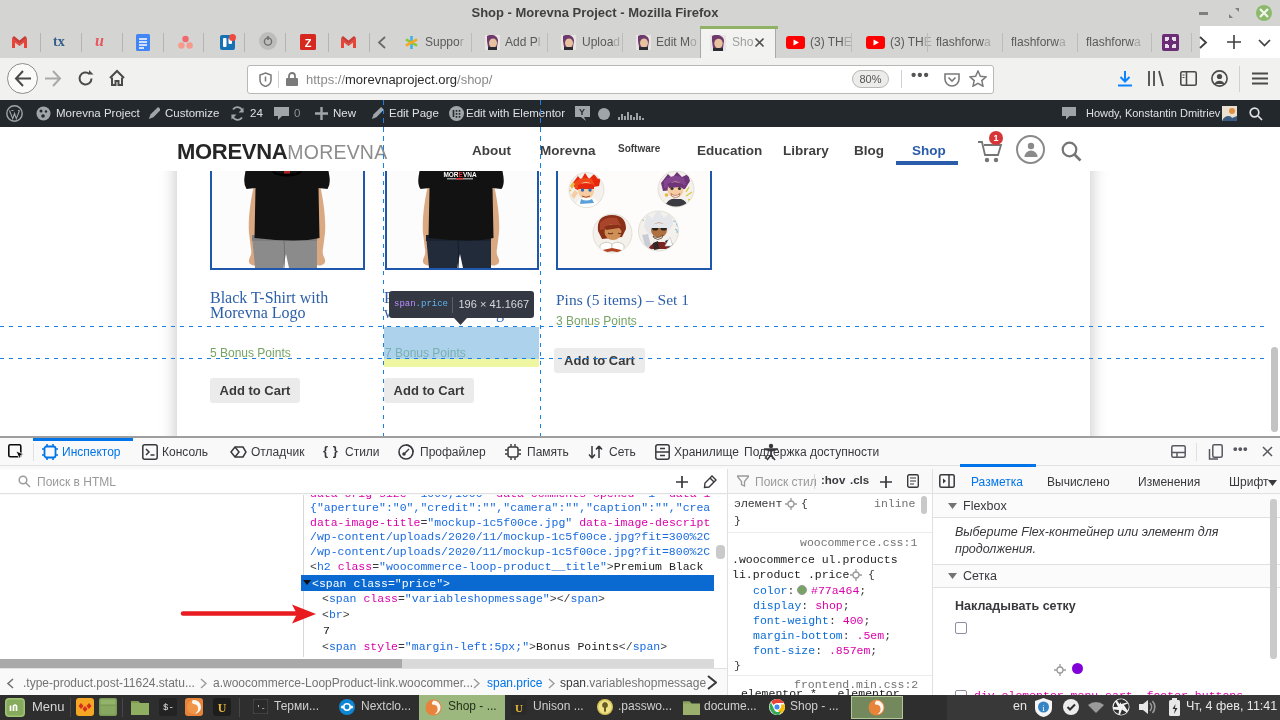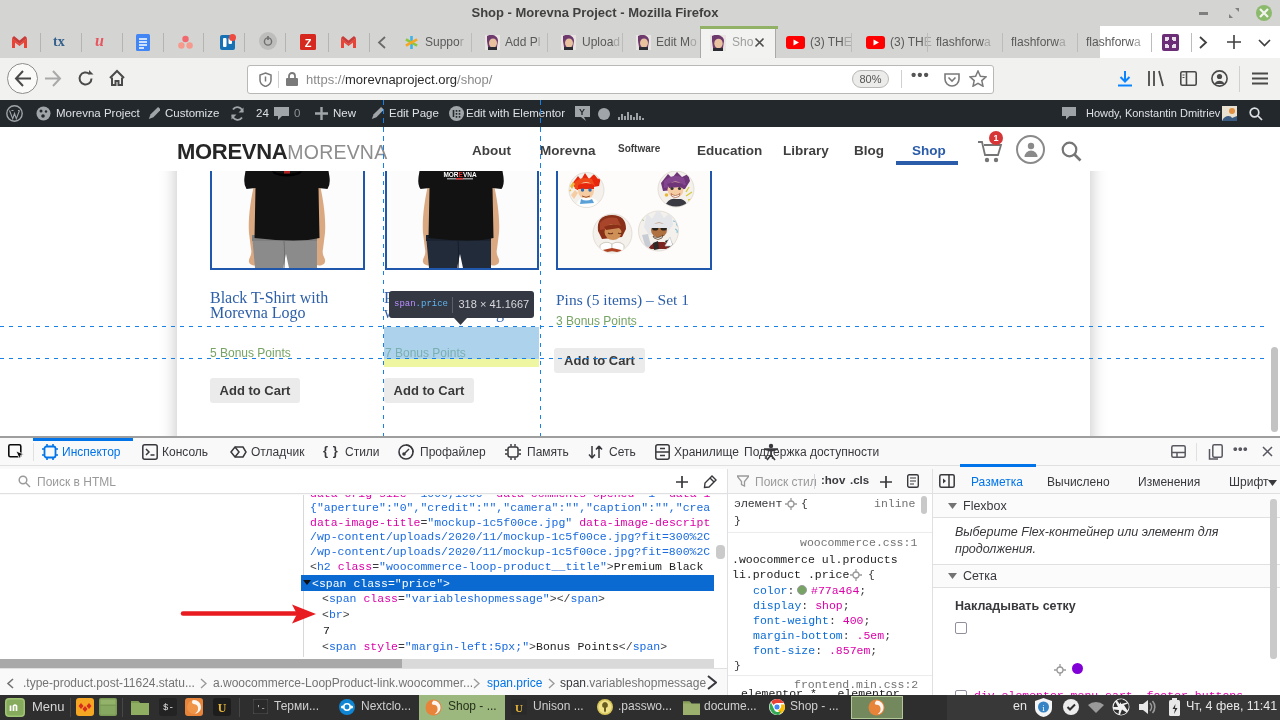--- a/index.html
+++ b/index.html
@@ -16,21 +16,21 @@
   <div class="a" style="left:1199px;top:12px;width:9px;height:3px;background:#7f7f7f"></div>
   <svg class="a" style="left:1228px;top:7px" width="12" height="12">
       <path d="M7 1h4v4zM5 11H1V7z" fill="#7f7f7f"></path>
     </svg>
   <div class="a" style="left:1256px;top:5px;width:16px;height:16px;border-radius:50%;background:#8cba6c"></div>
   <svg class="a" style="left:1259px;top:8px" width="10" height="10">
       <path d="M1 1l8 8M9 1l-8 8" stroke="#f2f5ee" stroke-width="2.2"></path>
     </svg>
 </div>
 
-<div class="a" style="left:0;top:26px;width:1100px;height:32px;background:#d4d4d2;font-size:12px;color:#4c4c4c">
+<div class="a" style="left:0;top:26px;width:1200px;height:32px;background:#d4d4d2;font-size:12px;color:#4c4c4c">
 
   <div class="a" style="left:40px;top:7px;width:1px;height:19px;background:#b4b4b2"></div>
   <div class="a" style="left:81px;top:7px;width:1px;height:19px;background:#b4b4b2"></div>
   <div class="a" style="left:122px;top:7px;width:1px;height:19px;background:#b4b4b2"></div>
   <div class="a" style="left:163px;top:7px;width:1px;height:19px;background:#b4b4b2"></div>
   <div class="a" style="left:203px;top:7px;width:1px;height:19px;background:#b4b4b2"></div>
   <div class="a" style="left:244px;top:7px;width:1px;height:19px;background:#b4b4b2"></div>
   <div class="a" style="left:285px;top:7px;width:1px;height:19px;background:#b4b4b2"></div>
   <div class="a" style="left:328px;top:7px;width:1px;height:19px;background:#b4b4b2"></div>
   <div class="a" style="left:369px;top:7px;width:1px;height:19px;background:#b4b4b2"></div>
@@ -236,21 +236,21 @@
     </svg>
   <div class="a" style="left:56px;top:7px">Morevna Project</div>
   <svg class="a" style="left:146px;top:6px" width="14" height="15">
       <path d="M13 1L5 9l-2 5 5-2 8-8z" fill="#a0a5aa" transform="scale(0.93)"></path>
     </svg>
   <div class="a" style="left:165px;top:7px">Customize</div>
   <svg class="a" style="left:230px;top:6px" width="15" height="15">
       <path d="M2.5 9a5.2 5.2 0 0 0 9.5 2.5M12.5 6A5.2 5.2 0 0 0 3 3.5" stroke="#a0a5aa" stroke-width="1.9" fill="none"></path>
       <path d="M13.5 1.5v5h-5zM1.5 13.5v-5h5z" fill="#a0a5aa"></path>
     </svg>
-  <div class="a" style="left:256px;top:7px">24</div>
+  <div class="a" style="left:250px;top:7px">24</div>
   <svg class="a" style="left:274px;top:7px" width="15" height="13">
       <path d="M0 0h15v9H8l-4 4v-4H0z" fill="#a0a5aa"></path>
     </svg>
   <div class="a" style="left:294px;top:7px;color:#8e9297">0</div>
   <svg class="a" style="left:315px;top:7px" width="13" height="13">
       <path d="M6.5 0v13M0 6.5h13" stroke="#a0a5aa" stroke-width="2.4"></path>
     </svg>
   <div class="a" style="left:333px;top:7px">New</div>
   <svg class="a" style="left:369px;top:6px" width="14" height="15">
       <path d="M13 1L5 9l-2 5 5-2 8-8z" fill="#a0a5aa" transform="scale(0.93)"></path>
@@ -450,21 +450,21 @@
 </div>
 
 <div class="a" style="left:0;top:326px;width:1269px;height:1px;background:repeating-linear-gradient(90deg,#1781e8 0 4.5px,transparent 4.5px 9px);z-index:30"></div>
 <div class="a" style="left:0;top:358px;width:1269px;height:1px;background:repeating-linear-gradient(90deg,#1781e8 0 4.5px,transparent 4.5px 9px);z-index:30"></div>
 <div class="a" style="left:383px;top:100px;width:1px;height:336px;background:repeating-linear-gradient(180deg,#1781e8 0 4.5px,transparent 4.5px 9px);z-index:30"></div>
 <div class="a" style="left:539.5px;top:100px;width:1px;height:336px;background:repeating-linear-gradient(180deg,#1781e8 0 4.5px,transparent 4.5px 9px);z-index:30"></div>
 
 <div class="a" style="left:389px;top:291px;width:145px;height:26.5px;background:#343843;border-radius:3px;z-index:31;white-space:nowrap">
   <div class="a" style="left:5px;top:0;height:26.5px;line-height:26.5px;font-family:'Liberation Mono',monospace;font-size:9px;color:#b98eff">span<span style="color:#5fb6f2">.price</span></div>
   <div class="a" style="left:62.5px;top:5.5px;width:1px;height:16px;background:#5a5f6a"></div>
-  <div class="a" style="left:69.5px;top:0;height:26.5px;line-height:26.5px;font-size:11px;color:#d8d8dc;white-space:nowrap">318 × 41.1667</div>
+  <div class="a" style="left:69.5px;top:0;height:26.5px;line-height:26.5px;font-size:11px;color:#d8d8dc;white-space:nowrap">196 × 41.1667</div>
 </div>
 <svg class="a" style="left:454px;top:317.5px;z-index:31" width="13" height="7">
     <path d="M0 0h13L6.5 7z" fill="#343843"></path>
   </svg>
 
 <div class="a" style="left:0;top:436px;width:1280px;height:259px;background:#f9f9fa;border-top:2px solid #9e9e9e;font-size:12px;color:#38383d">
 
   <div class="a" style="left:0;top:0;width:1280px;height:28px;background:#f9f9fa;border-bottom:1px solid #e0e0e2"></div>
   <div class="a" style="left:33px;top:0;width:100px;height:2.5px;background:#0074e8"></div>
   <svg class="a" style="left:8px;top:6px" width="17" height="16">

